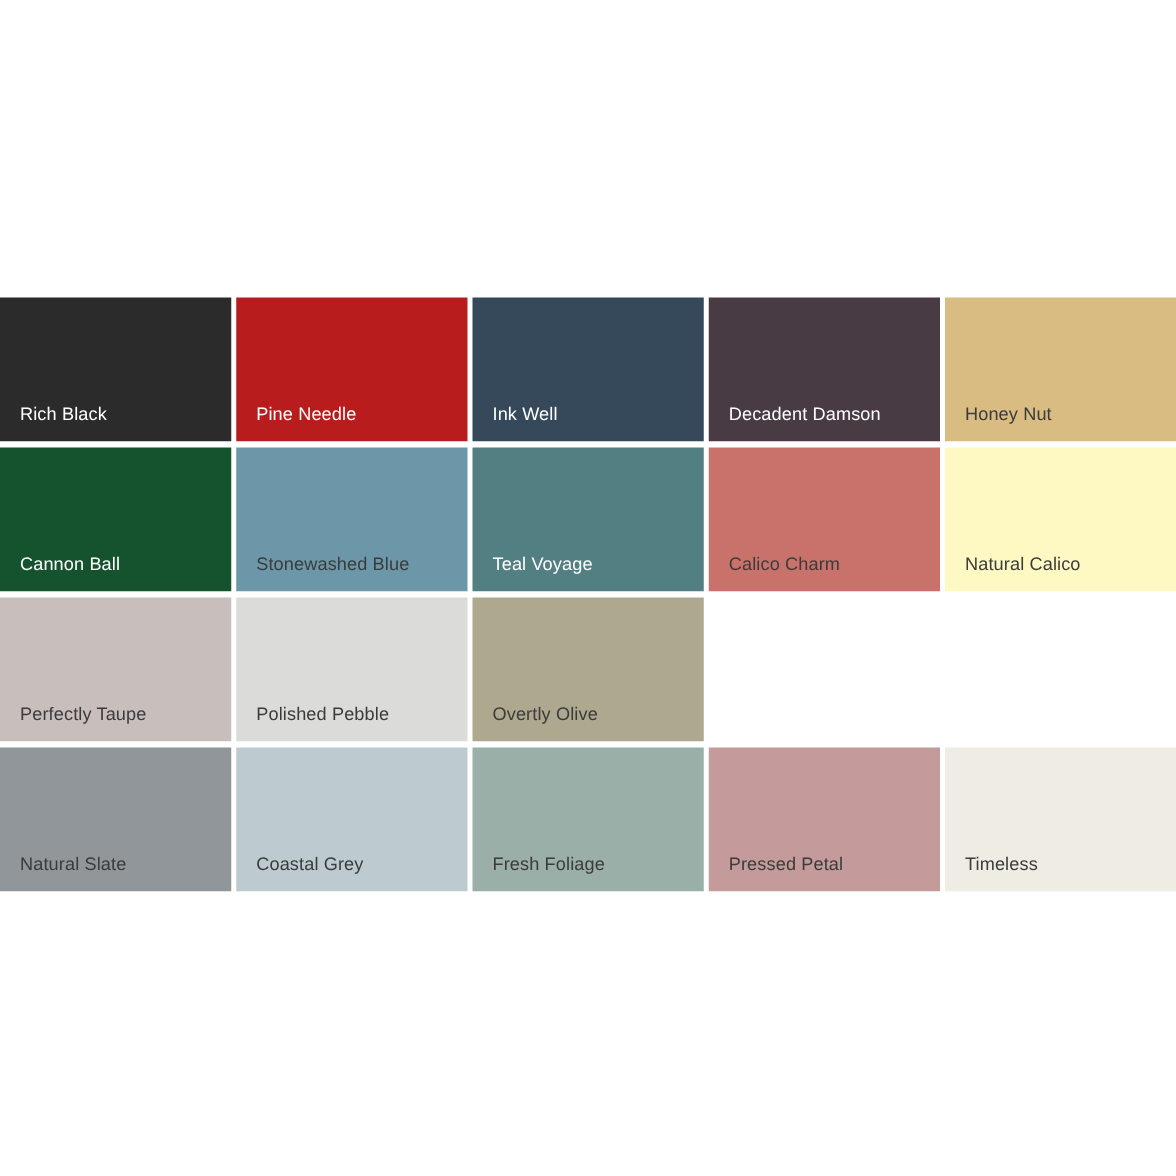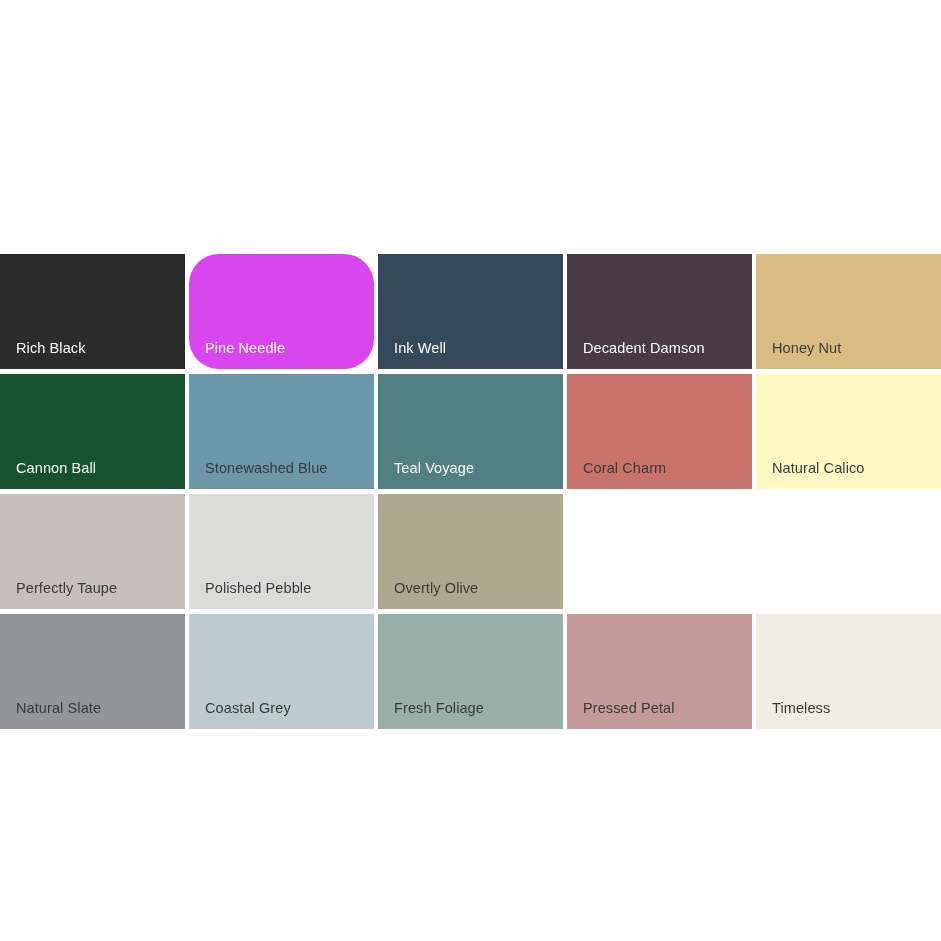--- a/index.html
+++ b/index.html
@@ -11,21 +11,21 @@
   body {
     width: 941px;
     height: 941px;
     overflow: hidden;
     font-family: "Liberation Sans", sans-serif;
     position: relative;
   }
   #palette-board {
     position: absolute;
     left: 0;
-    top: 254px;
+    top: 238px;
     width: 941px;
   }
   .swatch-row {
     display: flex;
     width: 941px;
     margin-bottom: 5px;
   }
   .swatch-row:last-child {
     margin-bottom: 0;
   }
@@ -60,21 +60,21 @@
   }
 </style>
 </head>
 <body style="background: rgb(255, 255, 255);">
 
 <div id="palette-board">
     <div class="swatch-row">
       <div class="swatch" style="background: rgb(43, 43, 43);">
         <span class="swatch-label label-light">Rich Black</span>
       </div>
-      <div class="swatch" style="background: #d946ef; border-radius: 30px;">
+      <div class="swatch" style="background: #b91c1c;">
         <span class="swatch-label label-light">Pine Needle</span>
       </div>
       <div class="swatch" style="background: rgb(54, 73, 90);">
         <span class="swatch-label label-light">Ink Well</span>
       </div>
       <div class="swatch" style="background: rgb(72, 59, 67);">
         <span class="swatch-label label-light">Decadent Damson</span>
       </div>
       <div class="swatch" style="background: rgb(216, 188, 129);">
         <span class="swatch-label label-dark">Honey Nut</span>
@@ -84,21 +84,21 @@
       <div class="swatch" style="background: #14532d;">
         <span class="swatch-label label-light">Cannon Ball</span>
       </div>
       <div class="swatch" style="background: rgb(107, 151, 169); padding-left: 24px;">
         <span class="swatch-label label-dark">Stonewashed Blue</span>
       </div>
       <div class="swatch" style="background: rgb(81, 127, 130);">
         <span class="swatch-label label-light">Teal Voyage</span>
       </div>
       <div class="swatch" style="background: rgb(201, 114, 108);">
-        <span class="swatch-label label-dark">Coral Charm</span>
+        <span class="swatch-label label-dark">Calico Charm</span>
       </div>
       <div class="swatch" style="background: #fef9c3;">
         <span class="swatch-label label-dark">Natural Calico</span>
       </div>
     </div>
     <div class="swatch-row">
       <div class="swatch" style="background: rgb(200, 191, 189);">
         <span class="swatch-label label-dark">Perfectly Taupe</span>
       </div>
       <div class="swatch" style="background: rgb(219, 220, 218);">

